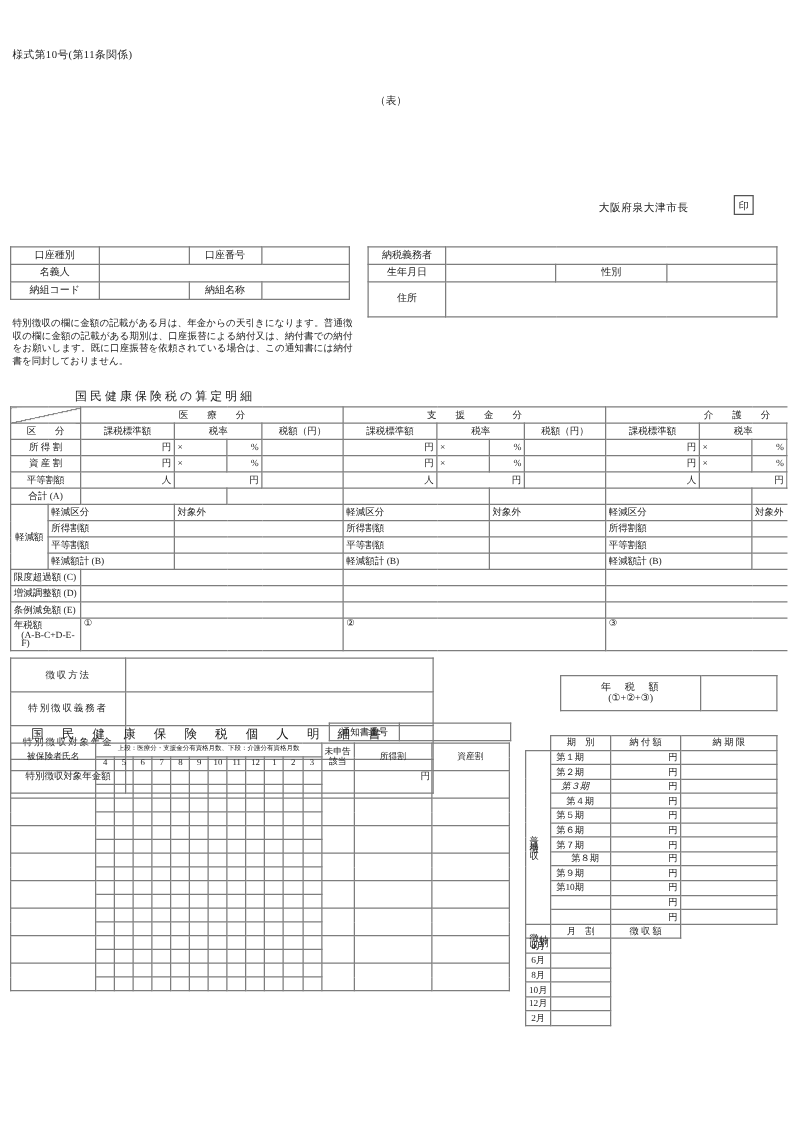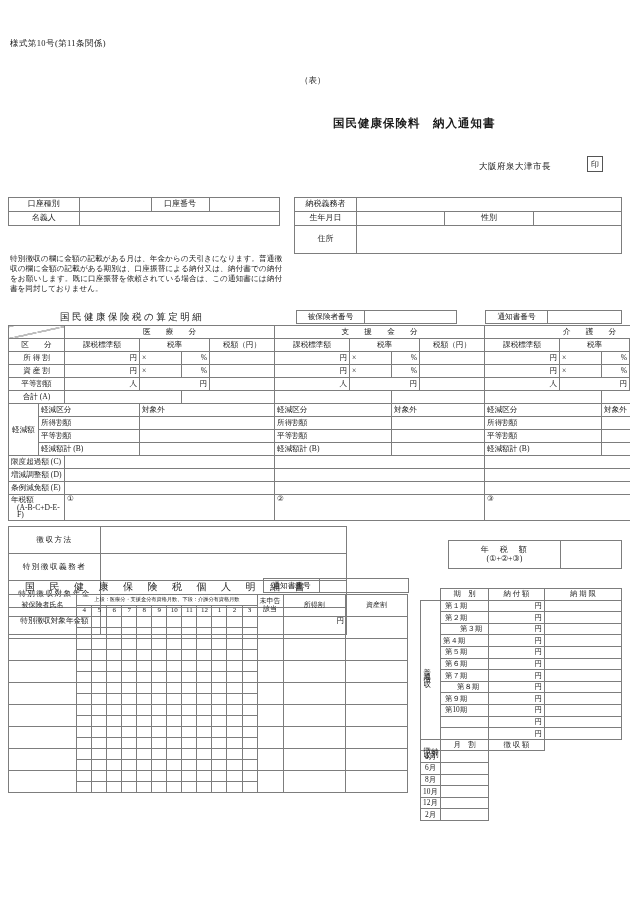--- a/index.html
+++ b/index.html
@@ -75,36 +75,41 @@
   .kibetsu .kc { width:48px; }
   .kibetsu .amt { width:56px; }
 </style>
 </head>
 <body>
 
 <div class="page">
 
   <div class="form-no">様式第10号(第11条関係)</div>
   <div class="omote">（表）</div>
-  <div class="doc-title">国民健康保険料　納入通知書</div>
   <div class="issuer">大阪府泉大津市長</div>
   <div class="seal">印</div>
 
   <table class="acct">
     <tbody>
     <tr>
       <td class="c">口座種別</td>
       <td style="width:72px"></td>
       <td class="c" style="width:58px">口座番号</td>
       <td></td>
     </tr>
     <tr>
       <td class="c">名義人</td>
       <td colspan="3"></td>
     </tr>
+    <tr>
+      <td class="c">納組コード</td>
+      <td></td>
+      <td class="c">納組名称</td>
+      <td></td>
+    </tr>
   </tbody>
     </table>
 
   <table class="payer">
     <tbody>
         <tr>
       <td class="c" style="width:62px">納税義務者</td>
       <td colspan="3"></td>
     </tr>
     <tr>
@@ -116,31 +121,20 @@
     <tr>
       <td class="c" style="height:28px">住所</td>
       <td colspan="3" style="height:28px"></td>
     </tr>
   </tbody>
     </table>
 
   <div class="note-a">特別徴収の欄に金額の記載がある月は、年金からの天引きになります。普通徴収の欄に金額の記載がある期別は、口座振替による納付又は、納付書での納付をお願いします。既に口座振替を依頼されている場合は、この通知書には納付書を同封しておりません。</div>
 
   <div class="calc-title">国民健康保険税の算定明細</div>
-  <table class="calc-nums">
-    <tbody>
-        <tr>
-      <td class="c" style="width:68px">被保険者番号</td>
-      <td style="width:92px"></td>
-      <td style="border:none"></td>
-      <td class="c" style="width:62px">通知書番号</td>
-      <td style="width:74px"></td>
-    </tr>
-  </tbody>
-    </table>
 
   <table class="calc">
     <colgroup>
       <col style="width:30px">
         <col style="width:26px">
       <col style="width:75px">
         <col style="width:42px">
         <col style="width:28px">
         <col style="width:65px">
       <col style="width:75px">
@@ -668,26 +662,26 @@
           <td class="l" style="padding-left: 4px;">第１期</td>
           <td class="r">円</td>
           <td></td>
         </tr>
         <tr>
           <td class="l" style="padding-left: 4px;">第２期</td>
           <td class="r">円</td>
           <td></td>
         </tr>
         <tr>
-          <td class="l" style="padding-left: 19px;">第３期</td>
-          <td class="r">円</td>
-          <td></td>
-        </tr>
-        <tr>
-          <td class="l" style="padding-left: 2px;">第４期</td>
+          <td class="l" style="padding-left: 8px; font-style: italic;">第３期</td>
+          <td class="r">円</td>
+          <td></td>
+        </tr>
+        <tr>
+          <td class="l" style="padding-left: 12px;">第４期</td>
           <td class="r">円</td>
           <td></td>
         </tr>
         <tr>
           <td class="l" style="padding-left: 4px;">第５期</td>
           <td class="r">円</td>
           <td></td>
         </tr>
         <tr>
           <td class="l" style="padding-left: 4px;">第６期</td>

